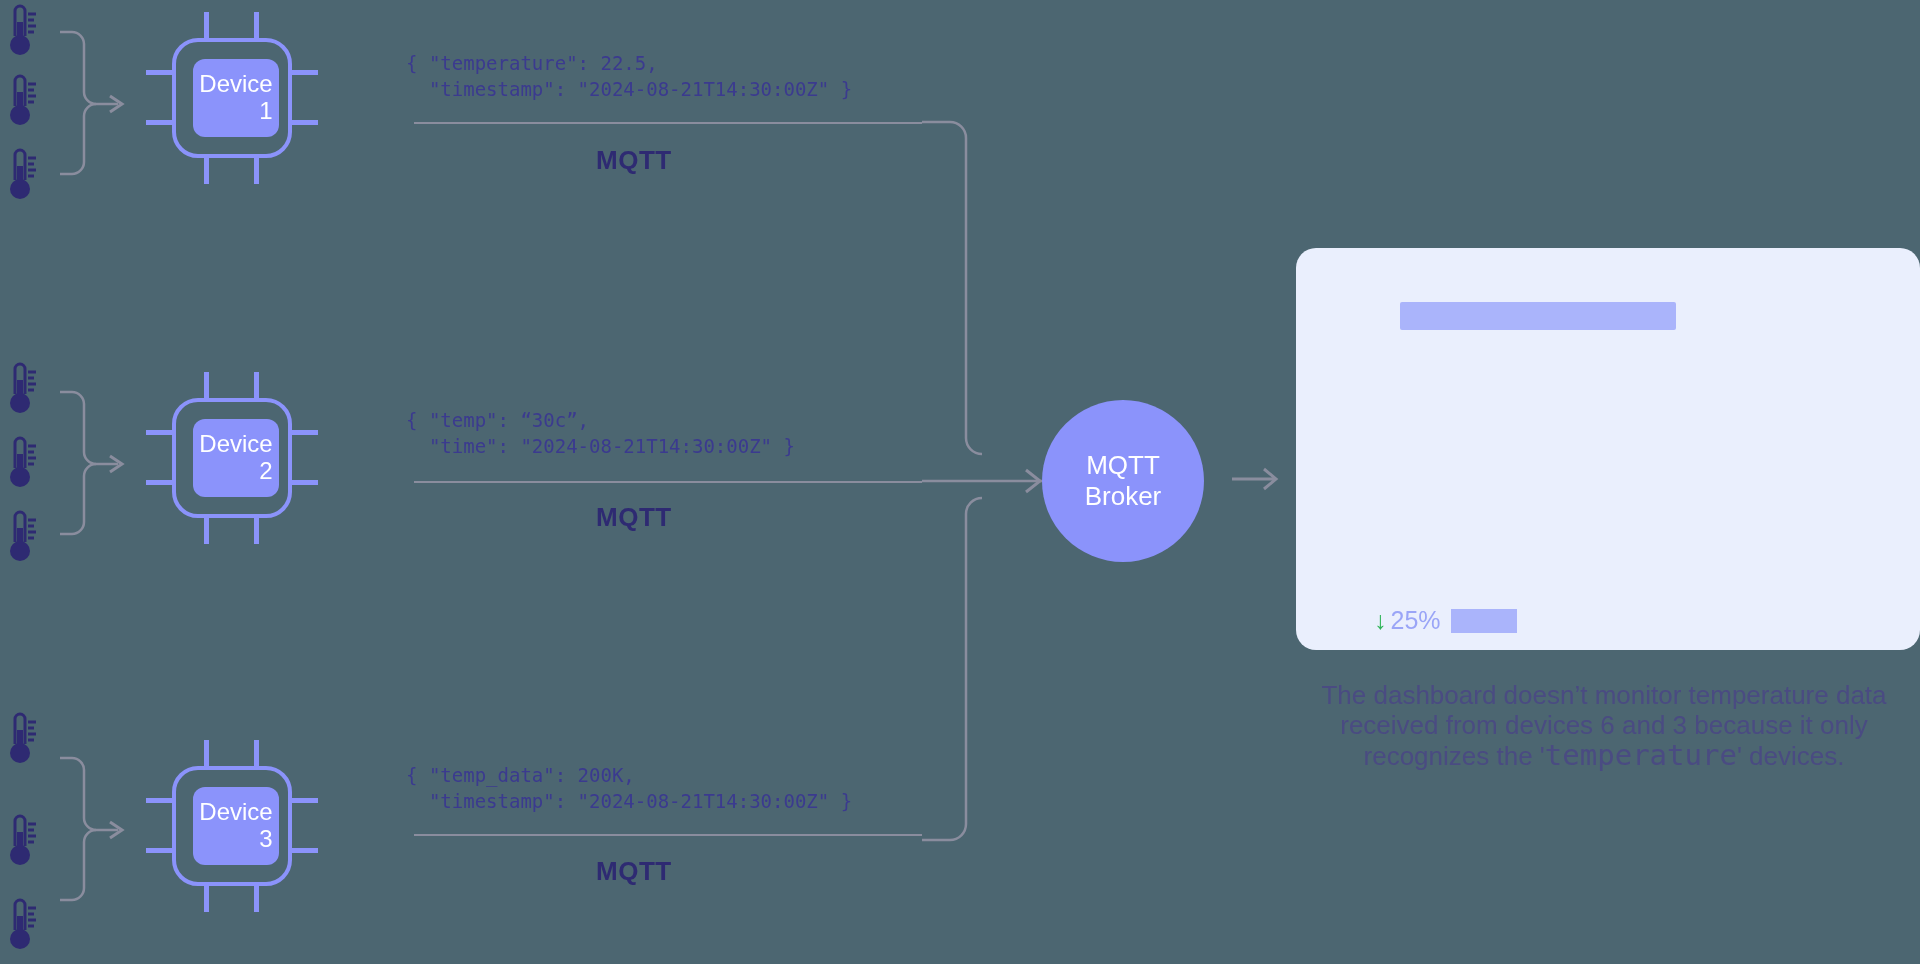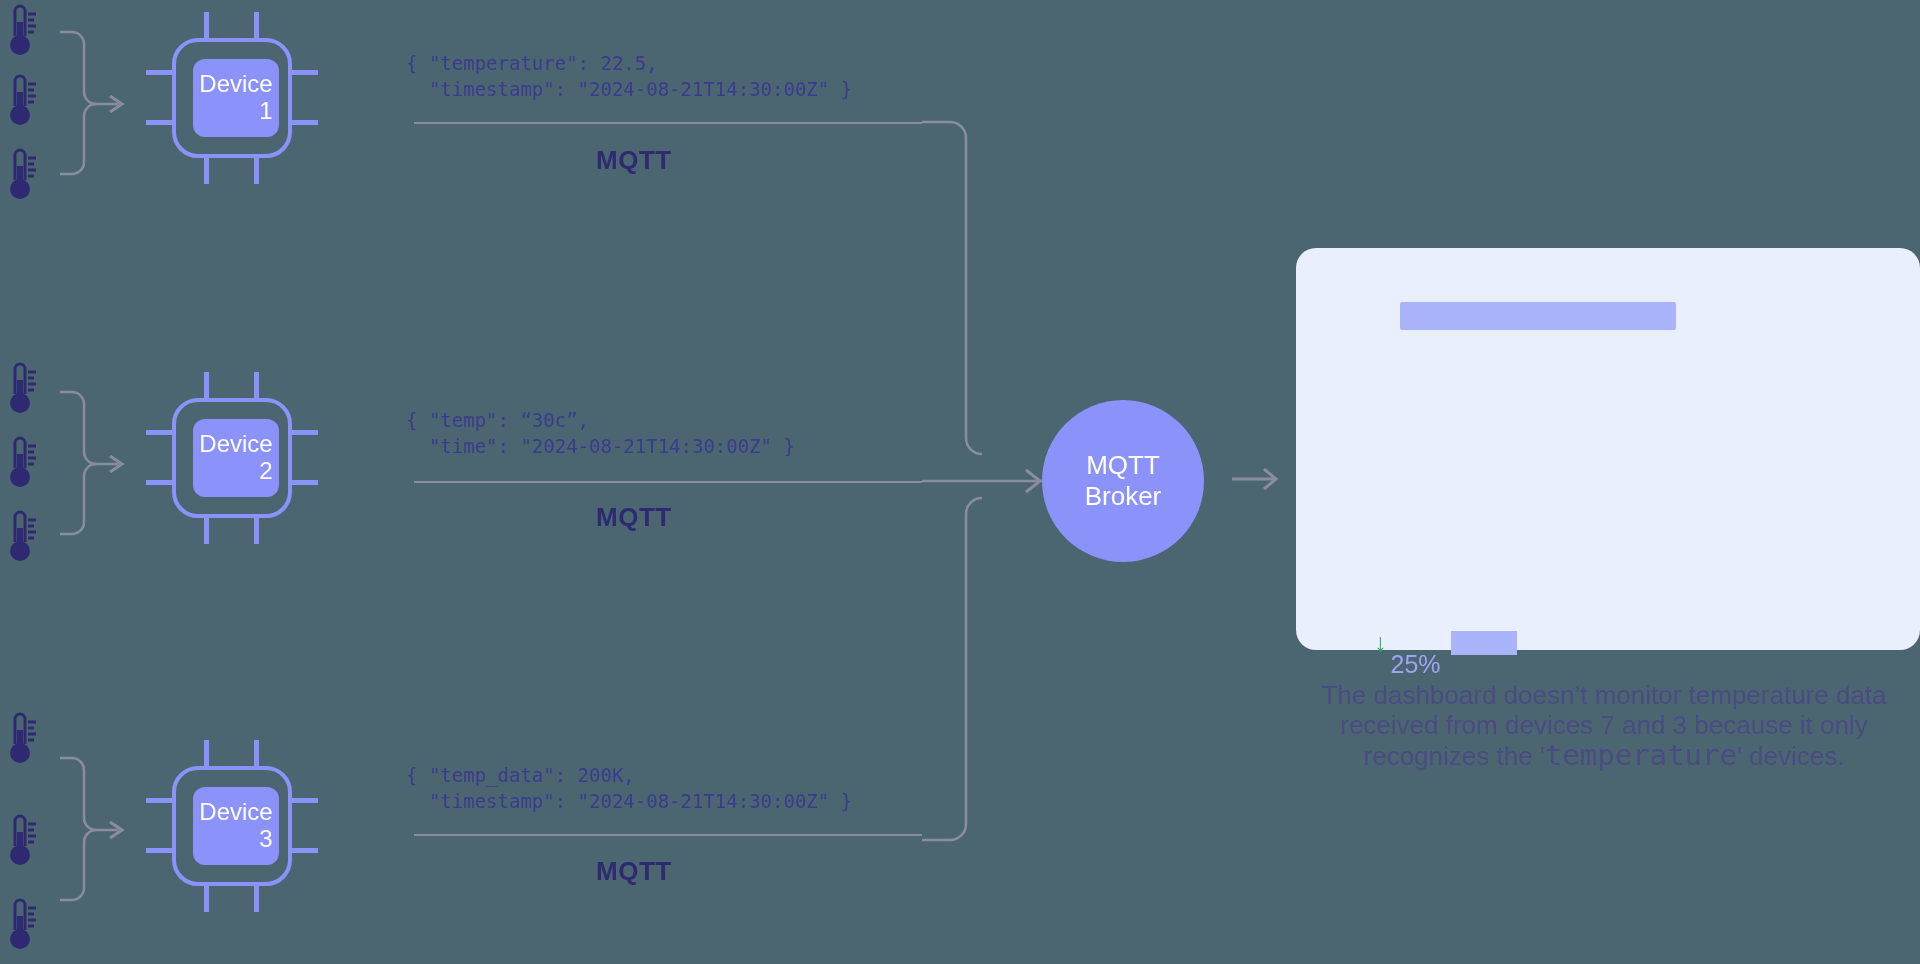--- a/index.html
+++ b/index.html
@@ -209,21 +209,20 @@
     gap: 4px;
   }
   .delta-arrow {
     color: #2fb457;
     font-size: 25px;
     line-height: 1;
   }
   .delta-value {
     color: #9aa5f7;
     font-size: 25px;
-    margin-top: 44px;
   }
   .delta-bar {
     width: 66px;
     height: 24px;
     background: #aab4fb;
     margin-left: 6px;
   }
 
   
   .caption {
@@ -449,15 +448,15 @@
     <div class="dash-title-bar"></div>
 
 
     <div class="delta">
       <span class="delta-arrow">↓</span>
       <span class="delta-value">25%</span>
       <span class="delta-bar"></span>
     </div>
   </div>
 
-  <div class="caption"><span>The dashboard doesn’t monitor temperature data received from devices 7 and 3 because it only recognizes the '</span><code>temperature</code><span>' devices.</span></div>
+  <div class="caption"><span>The dashboard doesn’t monitor temperature data received from devices 6 and 3 because it only recognizes the '</span><code>temperature</code><span>' devices.</span></div>
 
 </div>
 
 </body></html>

